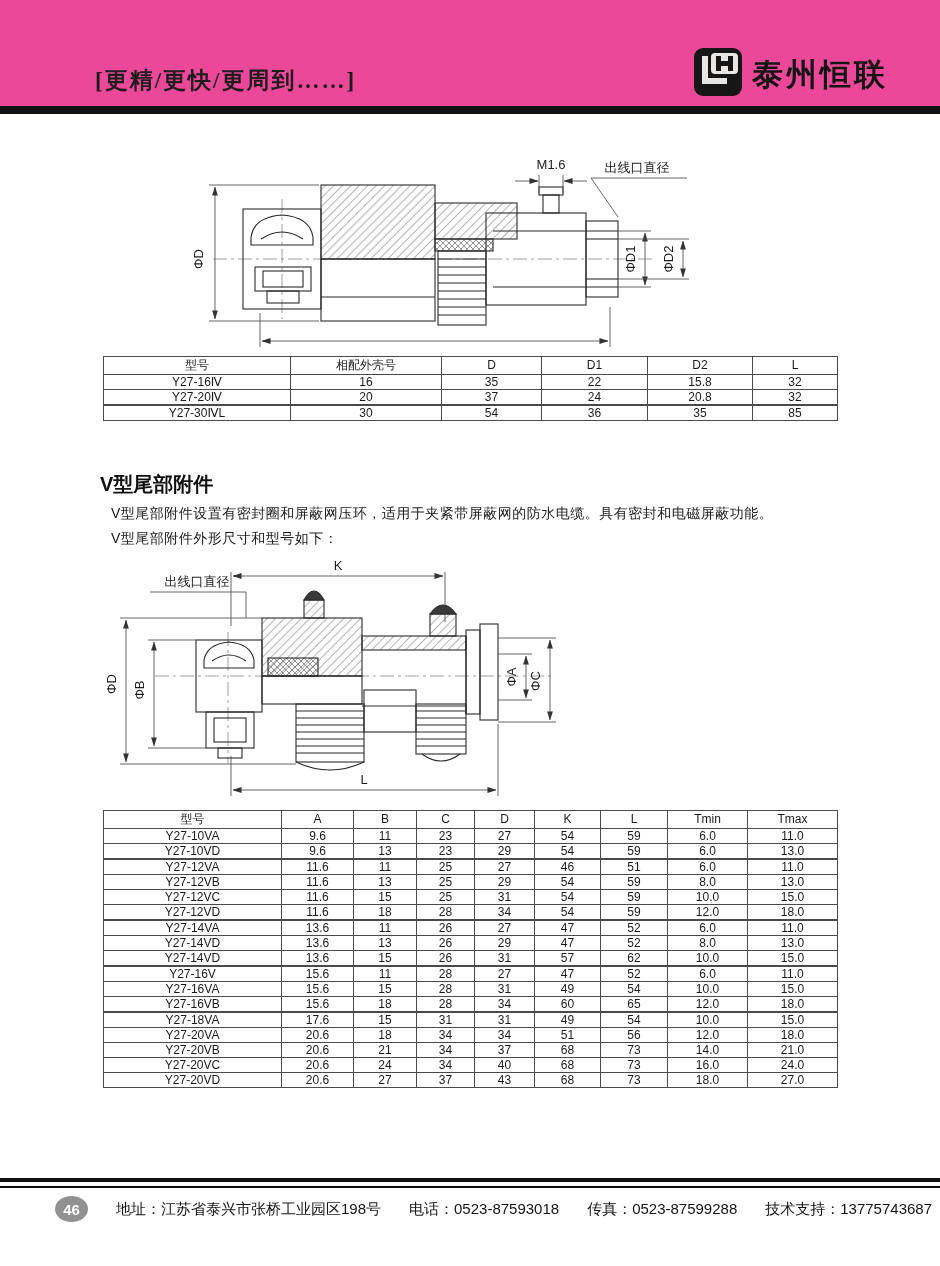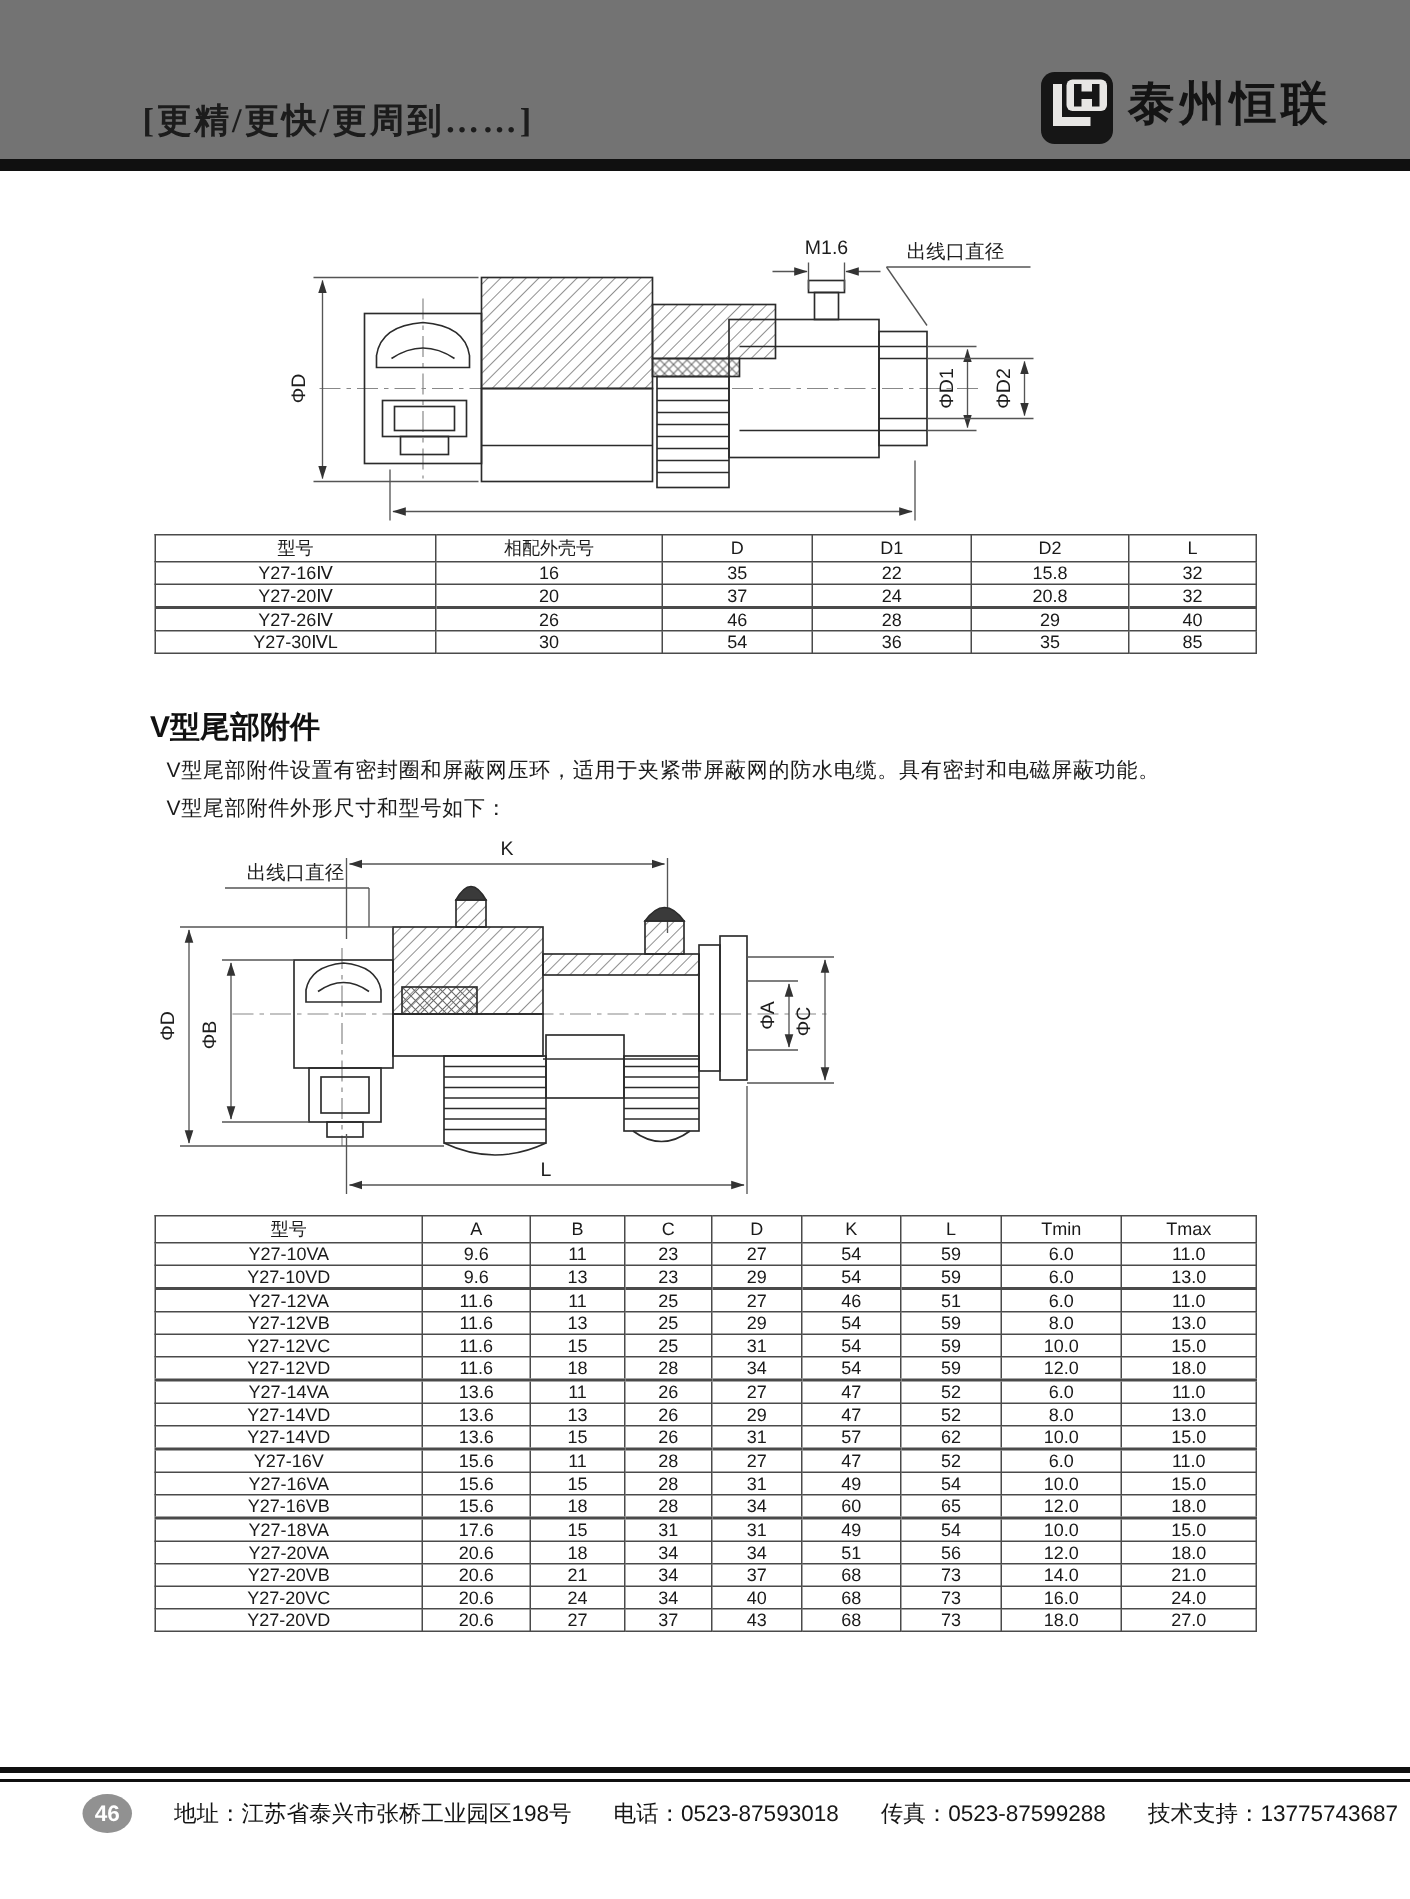--- a/index.html
+++ b/index.html
@@ -1,23 +1,23 @@
 <!DOCTYPE html>
 <html><head>
 <meta charset="utf-8">
 <style>
   html,body{margin:0;padding:0;}
   body{background:#ffffff;font-family:"Liberation Sans","DejaVu Sans",sans-serif;color:#1a1a1a;}
   .page{position:relative;width:940px;height:1266px;background:#ffffff;overflow:hidden;}
 
   
-  .hdr{position:absolute;top:0;left:0;width:940px;height:106px;background:#737373;}
+  .hdr{position:absolute;top:0;left:0;width:940px;height:106px;background:#ec4899;}
   .slogan{position:absolute;left:95px;bottom:10px;font-family:"Liberation Serif","DejaVu Serif",serif;
           font-size:23px;font-weight:bold;letter-spacing:2px;color:#1c1c1c;}
-  .brandbox{position:absolute;right:52px;bottom:10px;display:flex;align-items:flex-start;gap:10px;margin-left:27px;}
+  .brandbox{position:absolute;right:52px;bottom:10px;display:flex;align-items:flex-end;gap:10px;margin-left:27px;}
   .brandname{font-size:31px;font-weight:900;letter-spacing:3px;color:#141414;}
   .rule-top{position:absolute;top:106px;left:0;width:940px;height:8px;background:#101010;}
 
   
   .drawing1{position:absolute;left:185px;top:147px;width:515px;height:205px;}
   .drawing2{position:absolute;left:100px;top:556px;width:465px;height:246px;}
   .ln{stroke:#2b2b2b;stroke-width:1.1;}
   .dim{stroke:#555;stroke-width:0.9;fill:none;}
   .cl{stroke:#888;stroke-width:0.8;stroke-dasharray:14 4 3 4;fill:none;}
   .dt{font-family:"Liberation Sans",sans-serif;font-size:13px;fill:#1d1d1d;}
@@ -176,28 +176,20 @@
             <td>15.8</td>
             <td>32</td>
           </tr>
           <tr class="group-end">
             <td>Y27-20Ⅳ</td>
             <td>20</td>
             <td>37</td>
             <td>24</td>
             <td>20.8</td>
             <td>32</td>
-          </tr>
-          <tr>
-            <td>Y27-26Ⅳ</td>
-            <td>26</td>
-            <td>46</td>
-            <td>28</td>
-            <td>29</td>
-            <td>40</td>
           </tr>
           <tr>
             <td>Y27-30ⅣL</td>
             <td>30</td>
             <td>54</td>
             <td>36</td>
             <td>35</td>
             <td>85</td>
           </tr>
         </tbody>

